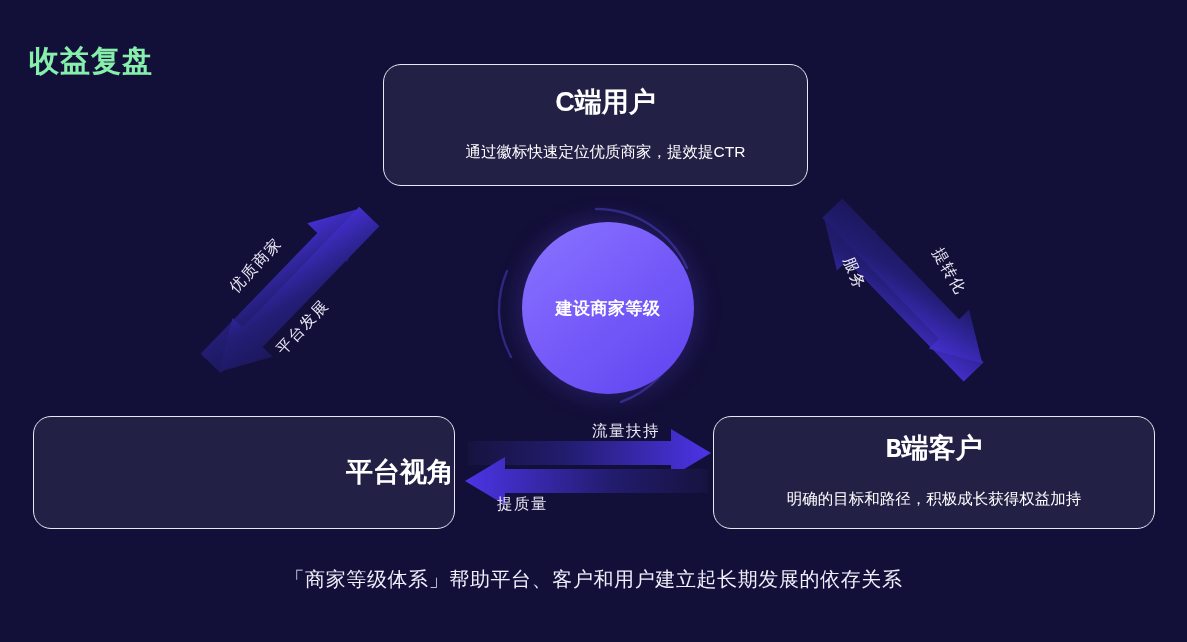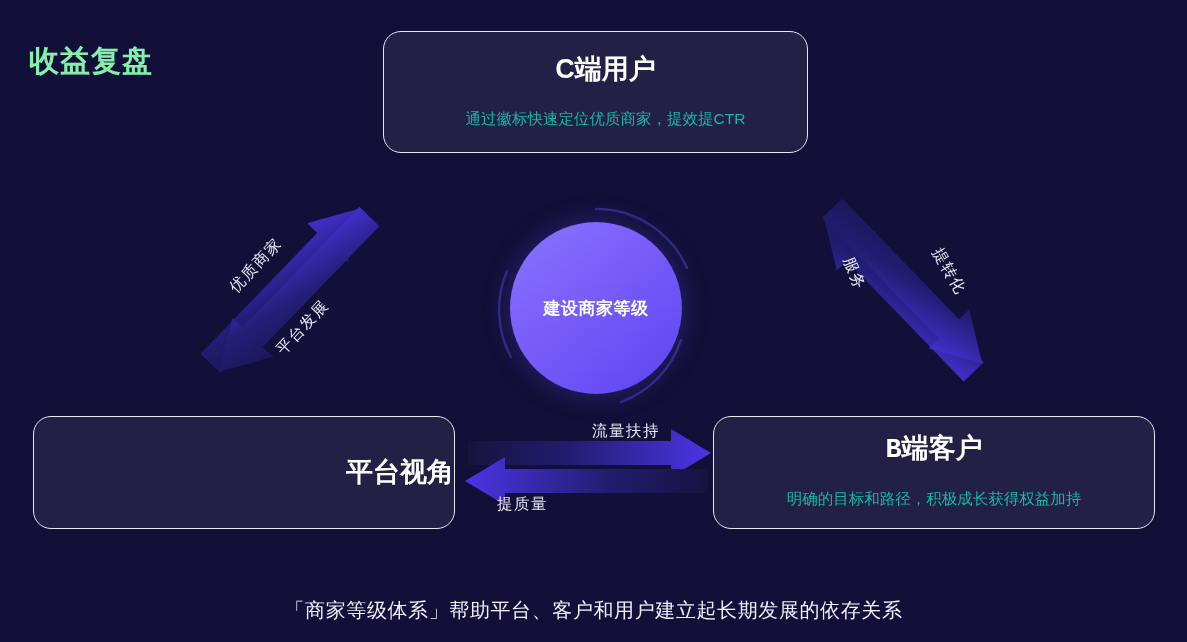--- a/index.html
+++ b/index.html
@@ -40,45 +40,45 @@
     text-align: center;
   }
   .node-title {
     color: #ffffff;
     font-size: 27px;
     font-weight: bold;
     line-height: 1.15;
     white-space: nowrap;
   }
   .node-desc {
-    color: #14b8a6;
+    color: #ffffff;
     font-size: 15.5px;
     line-height: 1.3;
     margin-top: 24px;
     white-space: nowrap;
   }
 
-  #card-c  { left: 383px; top: 31px;  width: 425px; height: 122px; padding-left: 20px; }
+  #card-c  { left: 383px; top: 64px;  width: 425px; height: 122px; padding-left: 20px; }
   #card-p  { left: 33px;  top: 416px; width: 422px; height: 113px; align-items: flex-end; }
   #card-b  { left: 713px; top: 416px; width: 442px; height: 113px; font-family: Liberation Mono, monospace; }
 
   
   #hub {
     position: absolute;
     left: 510px; top: 222px;
     width: 172px; height: 172px;
   }
   #hub .ring {
     position: absolute;
     left: -17px; top: -17px;
     width: 206px; height: 206px;
   }
   #hub .disc {
     position: absolute;
-    left: 0; top: 0;
+    left: 12px; top: 0;
     width: 172px; height: 172px;
     border-radius: 50%;
     background: linear-gradient(140deg, #8a74ff 0%, #7a5ffb 40%, #5e43f0 100%);
     display: flex;
     align-items: center;
     justify-content: center;
     box-shadow: 0 0 28px rgba(110,80,250,0.30);
   }
   #hub .hub-label {
     color: #ffffff;
@@ -120,21 +120,20 @@
   
   .footer-note {
     position: absolute;
     left: 0; top: 566px;
     width: 1187px;
     text-align: center;
     color: #f0eefb;
     font-size: 20px;
     letter-spacing: 0.6px;
     white-space: nowrap;
-    margin-top: 31px;
   }
 </style>
 </head>
 <body>
 
 <div id="stage">
 
   <div class="page-title">收益复盘</div>
 
   <svg id="arrows" viewBox="0 0 1187 642" xmlns="http://www.w3.org/2000/svg">

